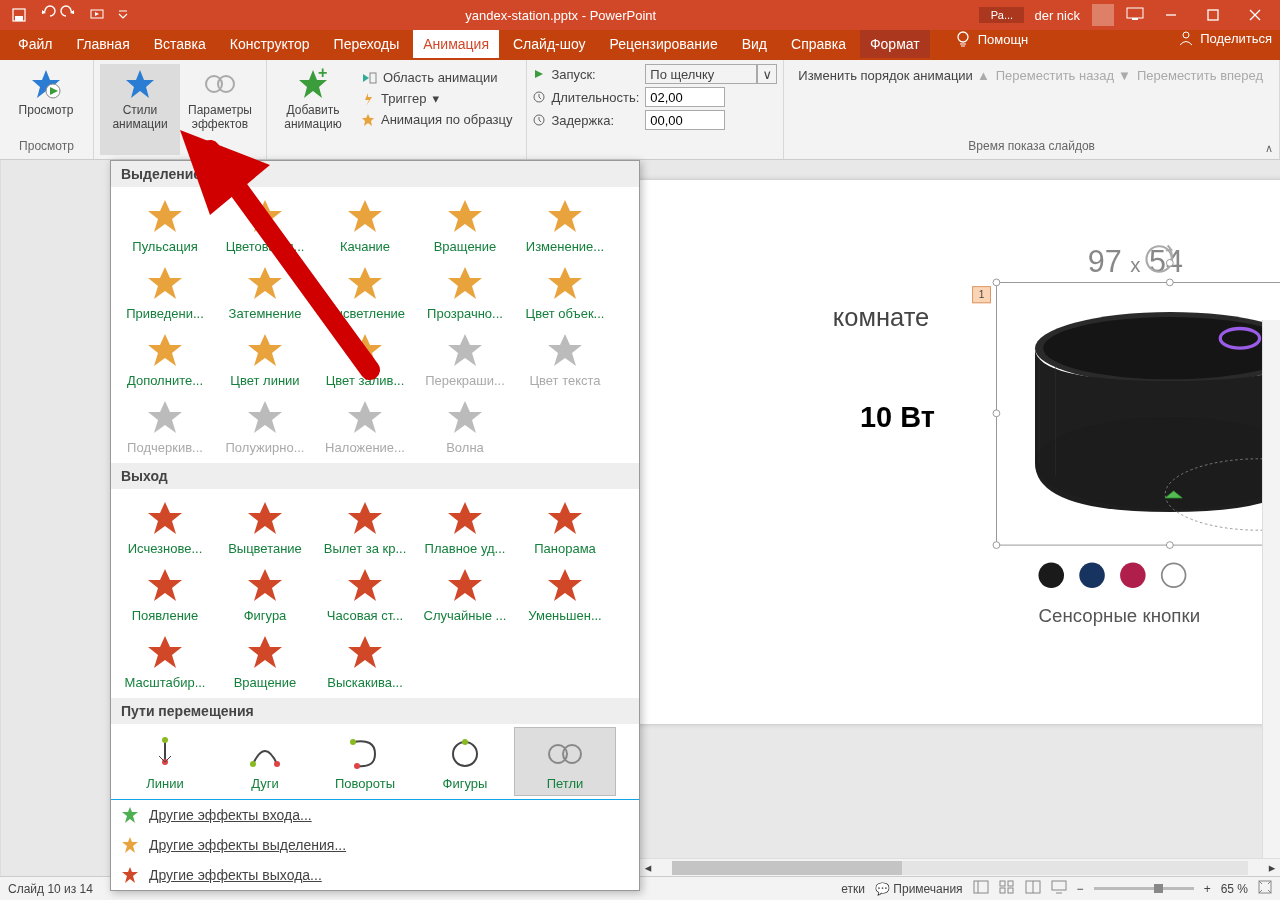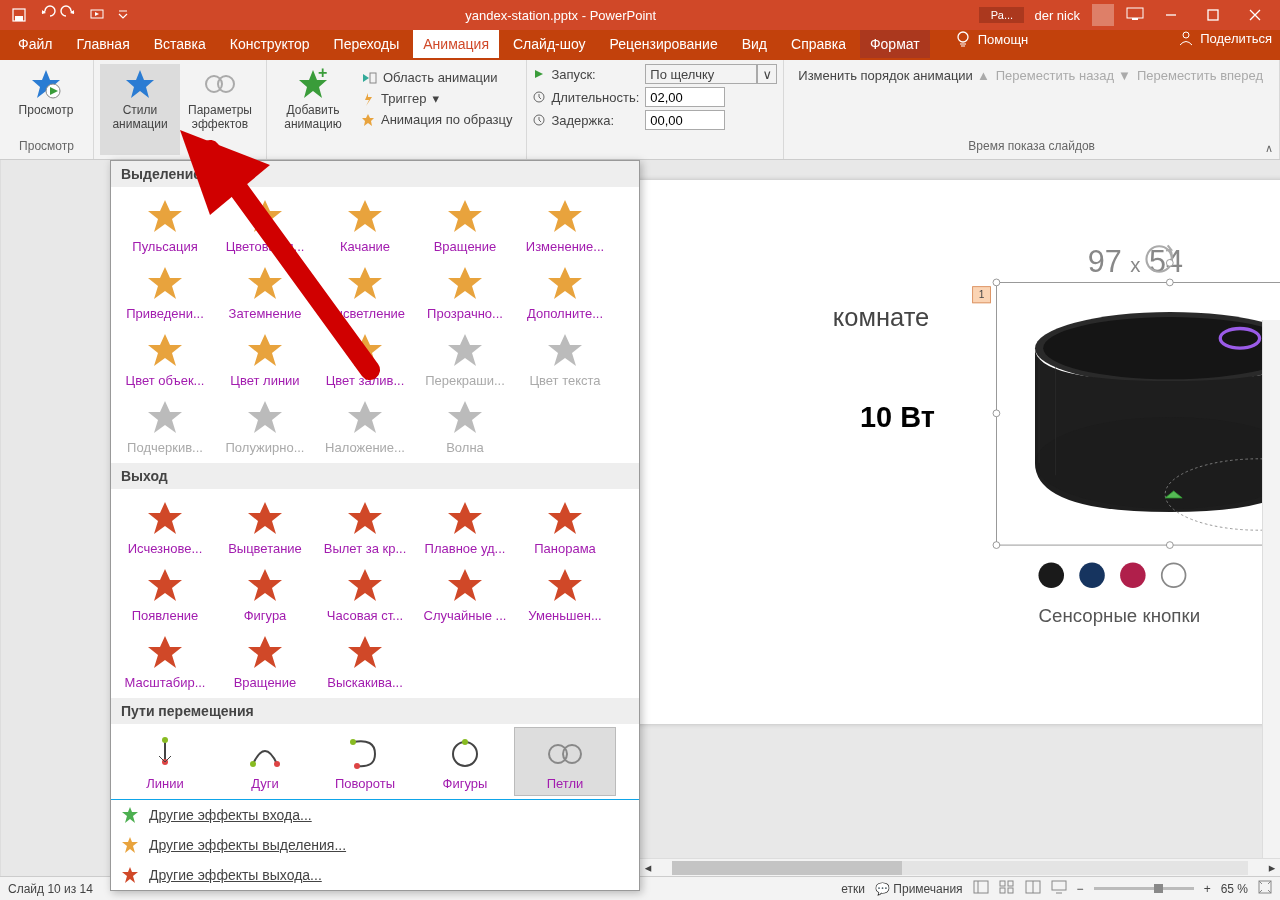--- a/index.html
+++ b/index.html
@@ -39,21 +39,21 @@
 .info-text { position: absolute; font-size: 28px; color: #888; }
 .bold-text { position: absolute; font-weight: 900; font-size: 34px; color: #000; }
 .color-dots { position: absolute; top: 450px; left: 750px; display: flex; gap: 18px; }
 .dot { width: 30px; height: 30px; border-radius: 50%; }
 .caption-text { position: absolute; font-size: 22px; color: #555; top: 500px; left: 750px; }
 .arrow-overlay { position: absolute; pointer-events: none; z-index: 200; }
 .gallery-popup { position: absolute; left: 110px; top: 160px; width: 530px; background: #fff; border: 1px solid #999; box-shadow: 2px 2px 8px rgba(0,0,0,0.25); z-index: 100; }
 .gallery-scroll { max-height: 640px; overflow-y: auto; }
 .gallery-section { background: #eee; padding: 5px 10px; font-weight: bold; font-size: 14px; color: #444; }
 .gallery-grid { display: flex; flex-wrap: wrap; padding: 4px; }
-.gallery-item { width: 100px; display: flex; flex-direction: column; align-items: center; padding: 4px; cursor: pointer; font-size: 13px; color: #a21caf; text-align: center; }
+.gallery-item { width: 100px; display: flex; flex-direction: column; align-items: center; padding: 4px; cursor: pointer; font-size: 13px; color: #15803d; text-align: center; }
 .gallery-item.sel { background: #ddd; outline: 1px solid #bbb; }
 .gallery-item.disabled { color: #aaa; }
 .g-icon { width: 44px; height: 44px; display: flex; align-items: center; justify-content: center; }
 .gallery-footer { border-top: 1px solid #0ea5e9; }
 .gallery-link { display: flex; align-items: center; gap: 10px; padding: 6px 10px; cursor: pointer; color: #444; font-size: 14px; }
 .gallery-link span.underline { text-decoration: underline; }
 .statusbar { position: absolute; bottom: 0; left: 0; right: 0; height: 24px; background: #f3f3f3; border-top: 1px solid #ccc; display: flex; align-items: center; font-size: 12px; padding: 0 8px; gap: 12px; }
 .status-right { margin-left: auto; display: flex; align-items: center; gap: 10px; }
 .zoom-slider { width: 100px; height: 3px; background: #bbb; position: relative; }
 .zoom-thumb { position: absolute; width: 9px; height: 9px; background: #888; top: -3px; left: 60px; }
@@ -406,29 +406,29 @@
             </svg>
           </div>
           <div>Прозрачно...</div>
         </div>
         <div class="gallery-item">
           <div class="g-icon">
             <svg width="40" height="40">
               <polygon points="20,3 25,14 37,14 27,22 31,35 20,27 9,35 13,22 3,14 15,14" fill="#E8A33D"></polygon>
             </svg>
           </div>
+          <div>Цвет объек...</div>
+        </div>
+        <div class="gallery-item">
+          <div class="g-icon">
+            <svg width="40" height="40">
+              <polygon points="20,3 25,14 37,14 27,22 31,35 20,27 9,35 13,22 3,14 15,14" fill="#E8A33D"></polygon>
+            </svg>
+          </div>
           <div>Дополните...</div>
-        </div>
-        <div class="gallery-item">
-          <div class="g-icon">
-            <svg width="40" height="40">
-              <polygon points="20,3 25,14 37,14 27,22 31,35 20,27 9,35 13,22 3,14 15,14" fill="#E8A33D"></polygon>
-            </svg>
-          </div>
-          <div>Цвет объек...</div>
         </div>
         <div class="gallery-item">
           <div class="g-icon">
             <svg width="40" height="40">
               <polygon points="20,3 25,14 37,14 27,22 31,35 20,27 9,35 13,22 3,14 15,14" fill="#E8A33D"></polygon>
             </svg>
           </div>
           <div>Цвет линии</div>
         </div>
         <div class="gallery-item">

